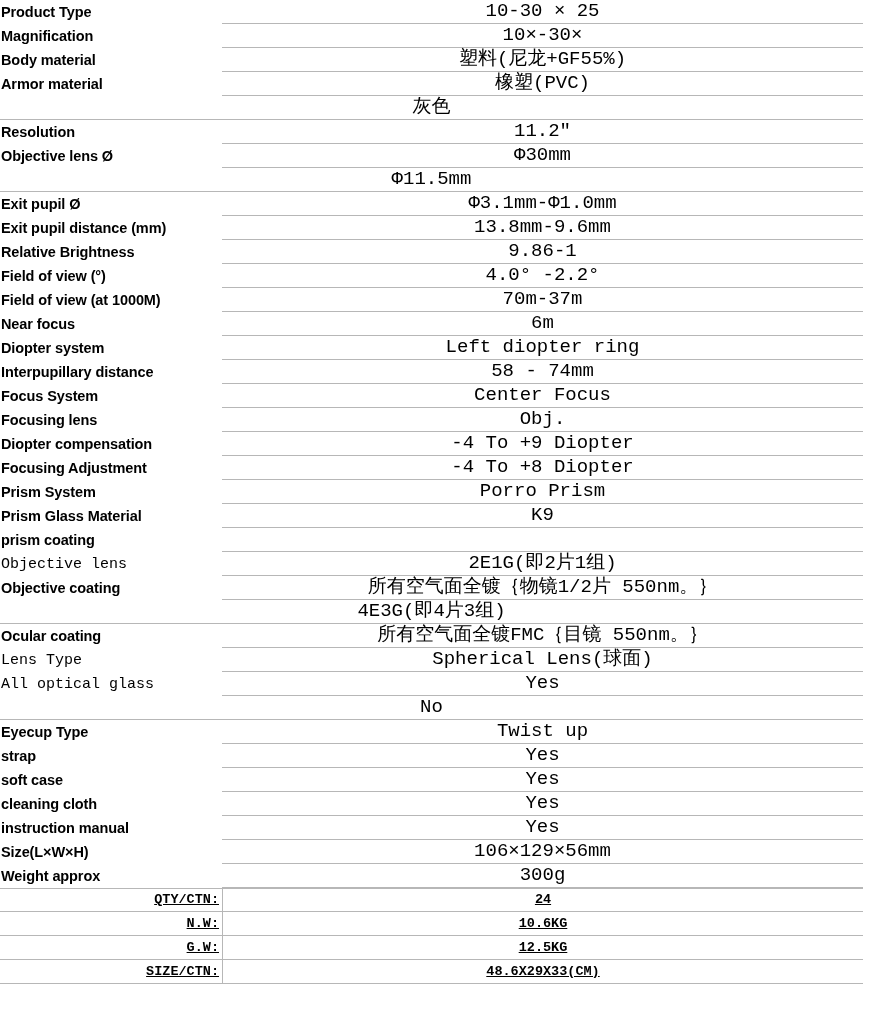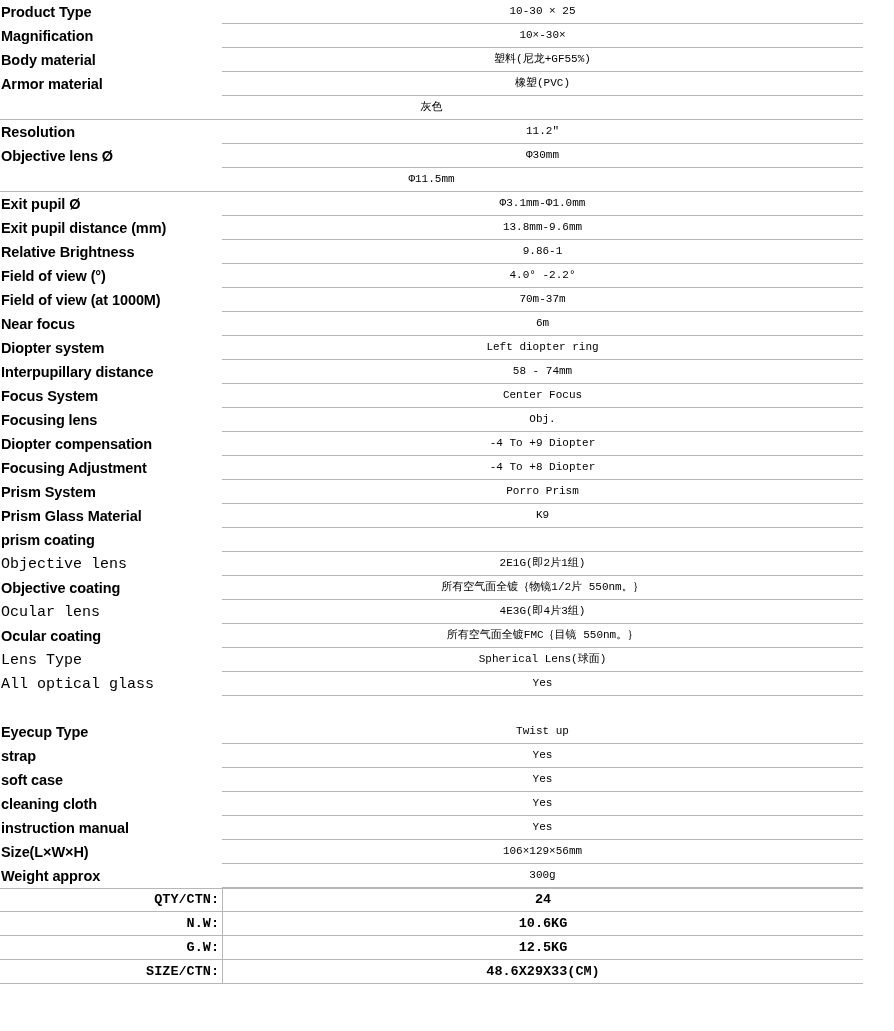--- a/index.html
+++ b/index.html
@@ -53,21 +53,21 @@
   }
 
   .value-cell {
     flex: 1 1 auto;
     box-sizing: border-box;
     border-bottom: 1px solid #b7b7b7;
     display: flex;
     align-items: center;
     justify-content: center;
     font-family: "Liberation Mono", "DejaVu Sans Mono", monospace;
-    font-size: 11px;
+    font-size: 19px;
     line-height: 1;
     white-space: nowrap;
     margin-right: 7px;
     padding-bottom: 1px;
   }
 
   
 
   
   .packing-head-row {
@@ -94,20 +94,21 @@
     border-bottom: 1px solid #b7b7b7;
     margin-right: 7px;
   }
 
   
   .packing-row {
     display: flex;
     align-items: stretch;
     height: 24px;
     box-sizing: border-box;
+    text-decoration: underline;
   }
   .packing-row .pk-label {
     width: 222px;
     min-width: 222px;
     box-sizing: border-box;
     border-bottom: 1px solid #b7b7b7;
     display: flex;
     align-items: center;
     justify-content: flex-end;
     padding-right: 3px;
@@ -235,36 +236,36 @@
       </div>
       <div class="spec-row">
         <div class="label-cell mono">Objective lens</div>
         <div class="value-cell">2E1G(即2片1组)</div>
       </div>
       <div class="spec-row">
         <div class="label-cell">Objective coating</div>
         <div class="value-cell">所有空气面全镀｛物镜1/2片 550nm。｝</div>
       </div>
       <div class="spec-row">
-        <div class="label-cell mono">Ocular lens</div>
         <div class="value-cell">4E3G(即4片3组)</div>
       </div>
       <div class="spec-row">
         <div class="label-cell">Ocular coating</div>
         <div class="value-cell">所有空气面全镀FMC｛目镜 550nm。｝</div>
       </div>
       <div class="spec-row">
         <div class="label-cell mono"> Lens Type</div>
         <div class="value-cell">Spherical Lens(球面)</div>
       </div>
       <div class="spec-row">
         <div class="label-cell mono">All optical glass</div>
         <div class="value-cell">Yes</div>
       </div>
       <div class="spec-row">
+        <div class="value-cell">No</div>
       </div>
       <div class="spec-row">
         <div class="label-cell">Eyecup Type</div>
         <div class="value-cell">Twist up</div>
       </div>
       <div class="spec-row">
         <div class="label-cell">strap</div>
         <div class="value-cell">Yes</div>
       </div>
       <div class="spec-row">

